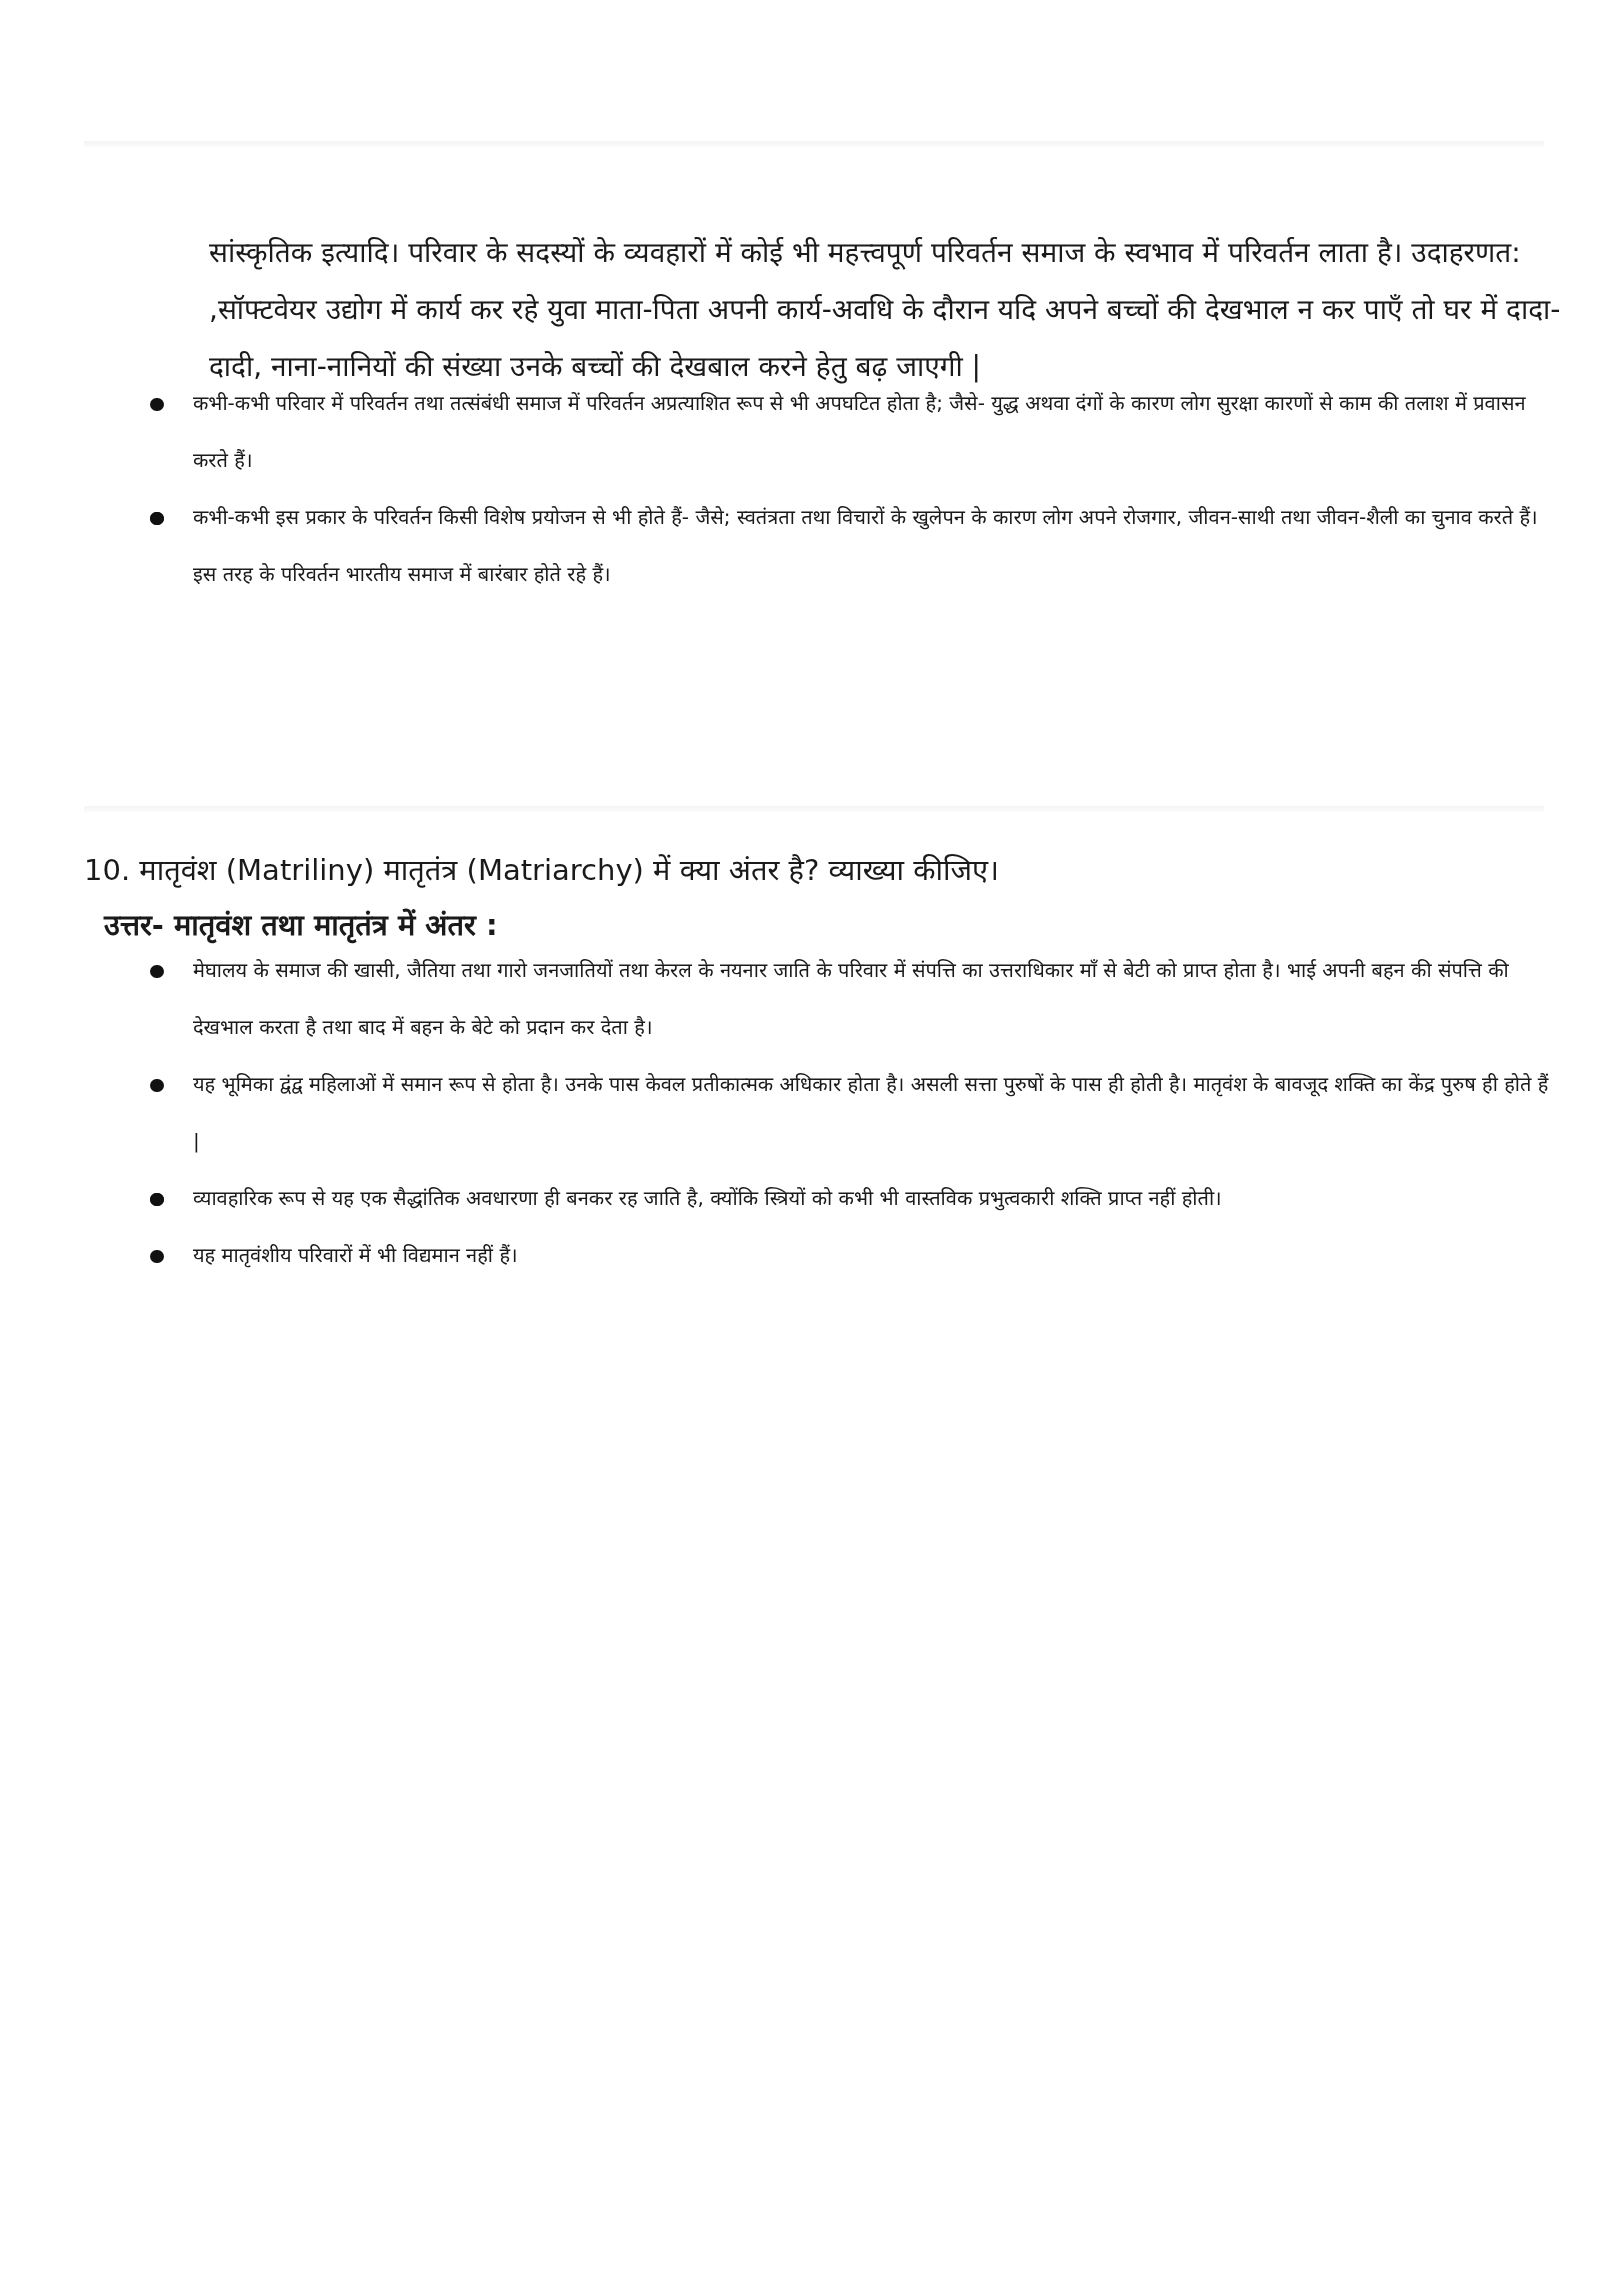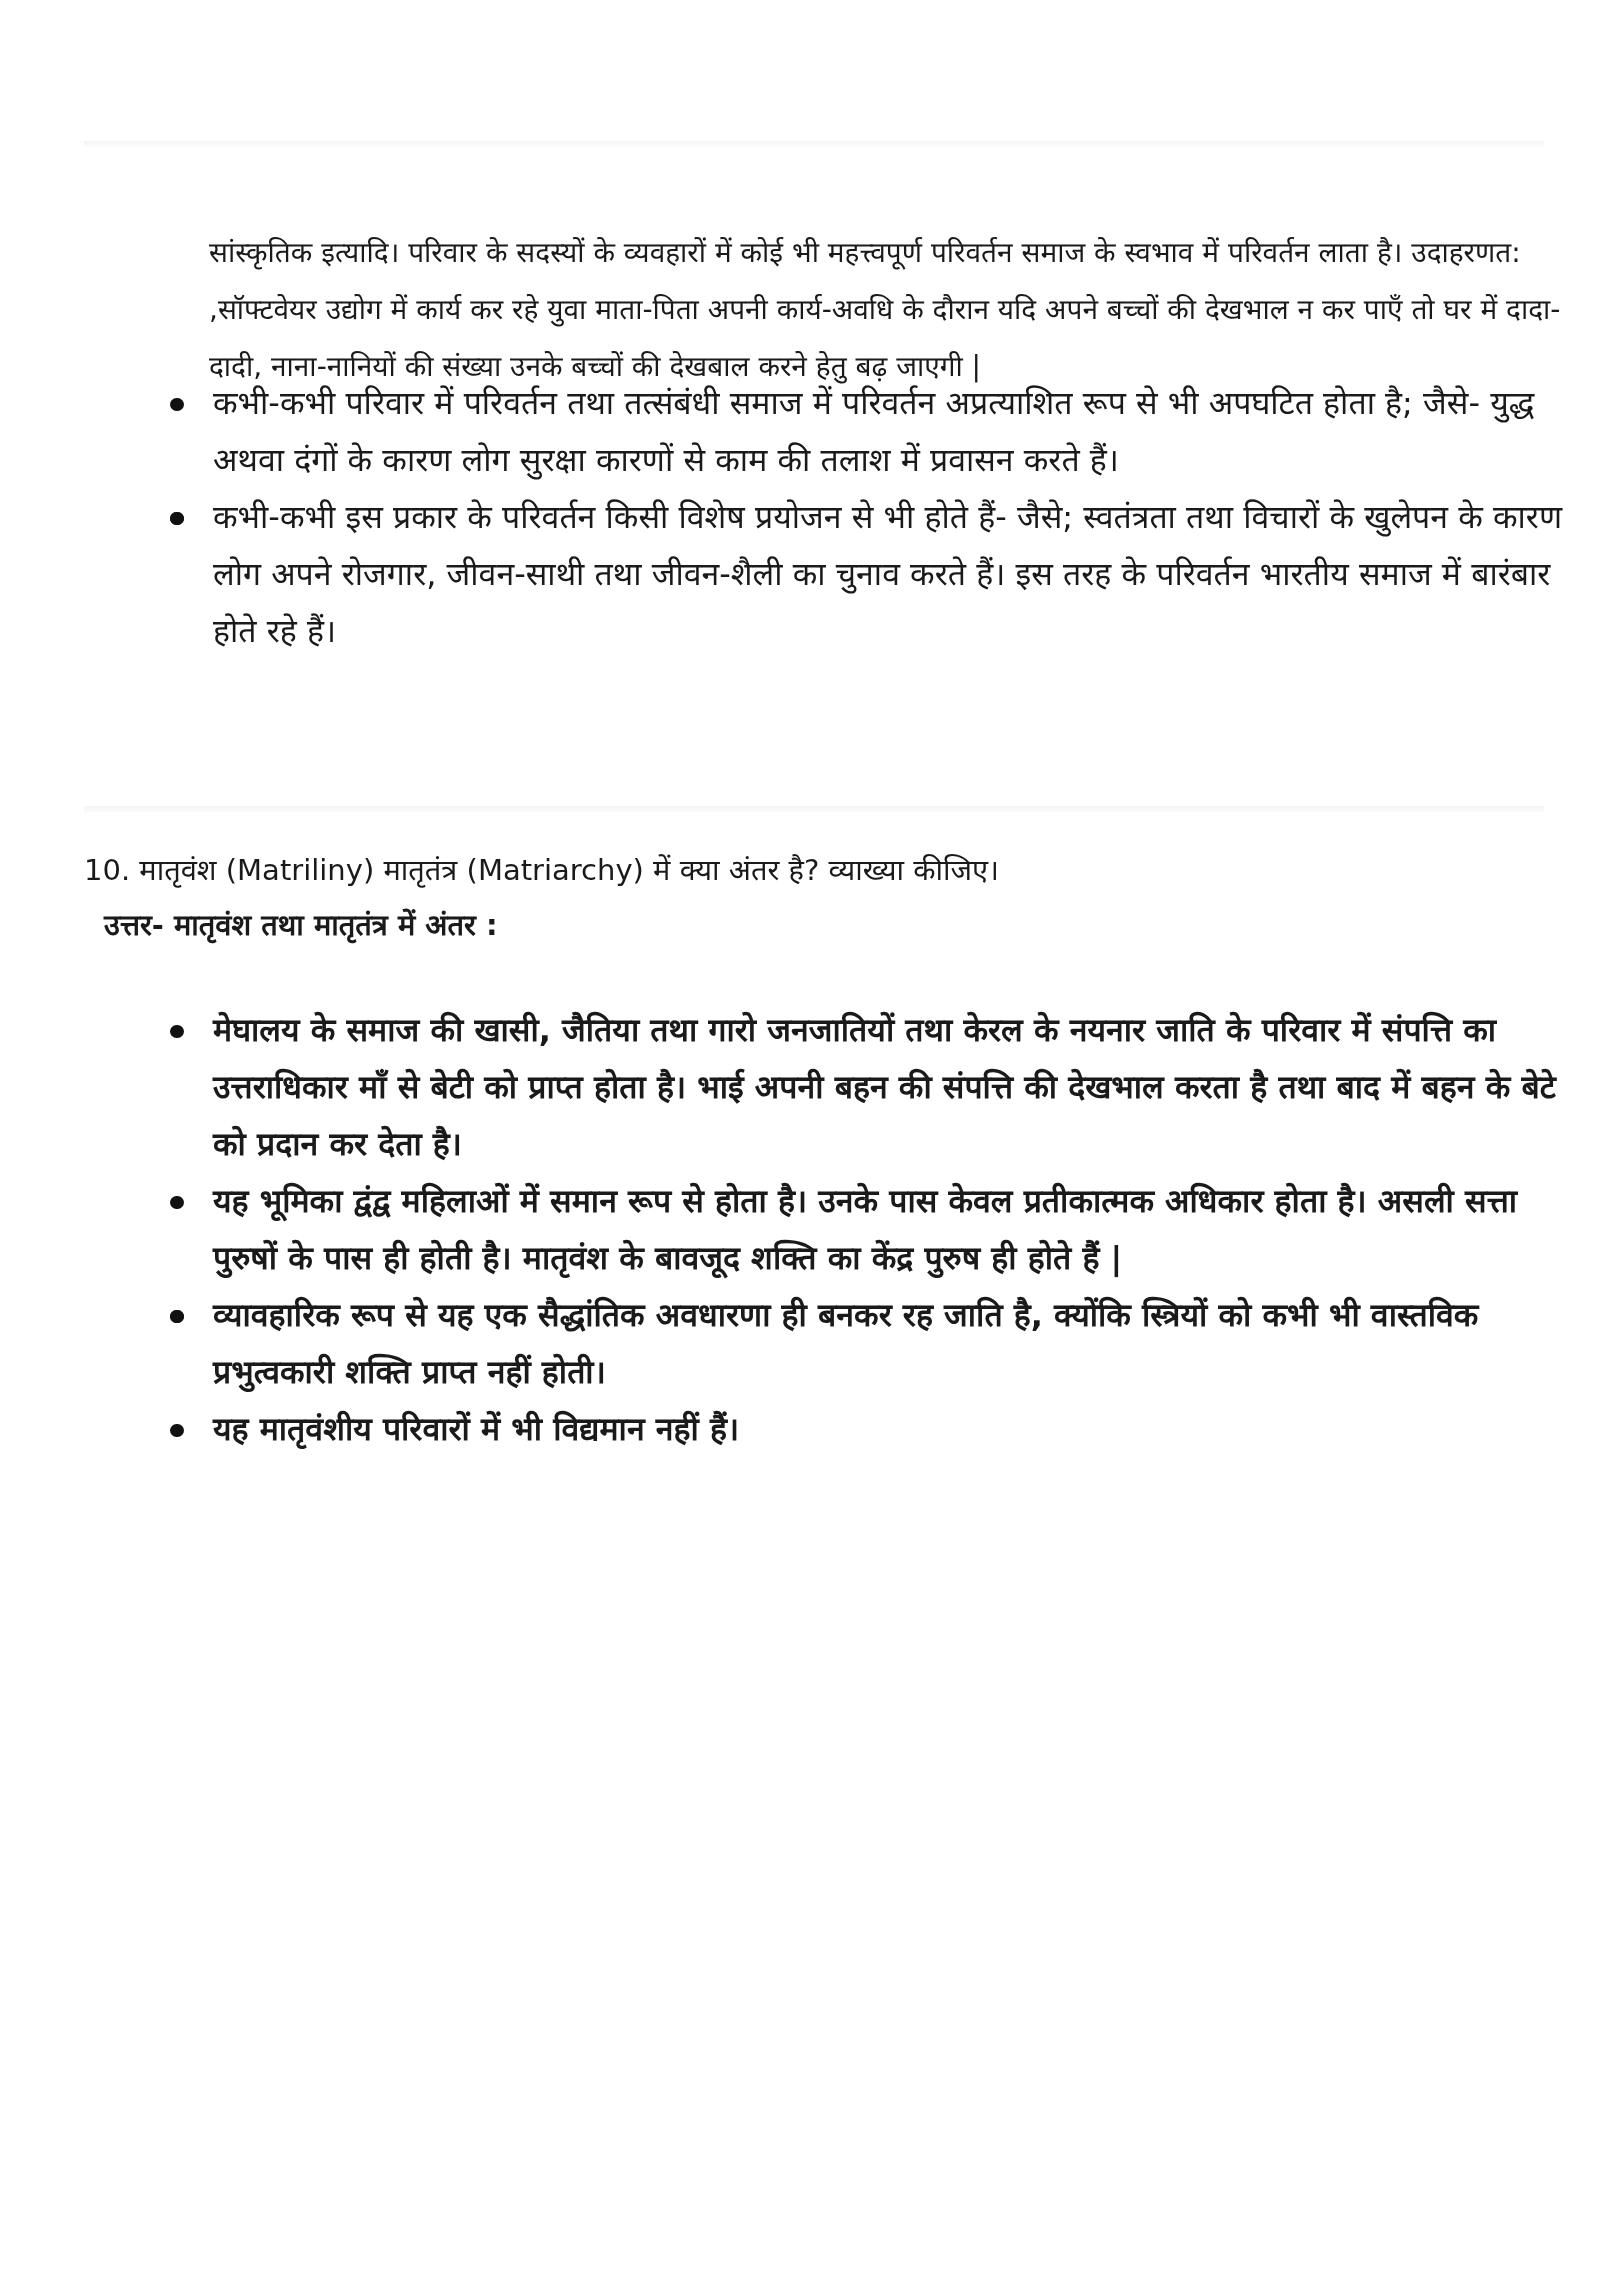--- a/index.html
+++ b/index.html
@@ -44,35 +44,34 @@
       margin: 0;
       padding: 0;
       position: absolute;
       left: 0;
       width: 1620px;
     }
     ul.bullets li {
       position: relative;
       padding-left: 193px;
       width: 1362px;
-      font-size: 32px;
+      font-size: 20px;
       line-height: 57px;
-      margin-left: 20px;
     }
     ul.bullets li .dot {
       position: absolute;
       left: 150px;
       top: 22.5px;
       width: 13.7px;
       height: 13.7px;
       border-radius: 50%;
       background: #111;
     }
     ul.list-a { top: 375px; }
-    ul.list-b { top: 1002px; font-weight: bold; }
+    ul.list-b { top: 942px; }
 
     .question {
       position: absolute;
       left: 84px;
       top: 849px;
       font-size: 29px;
       font-weight: normal;
       line-height: 43px;
       width: 1470px;
     }

